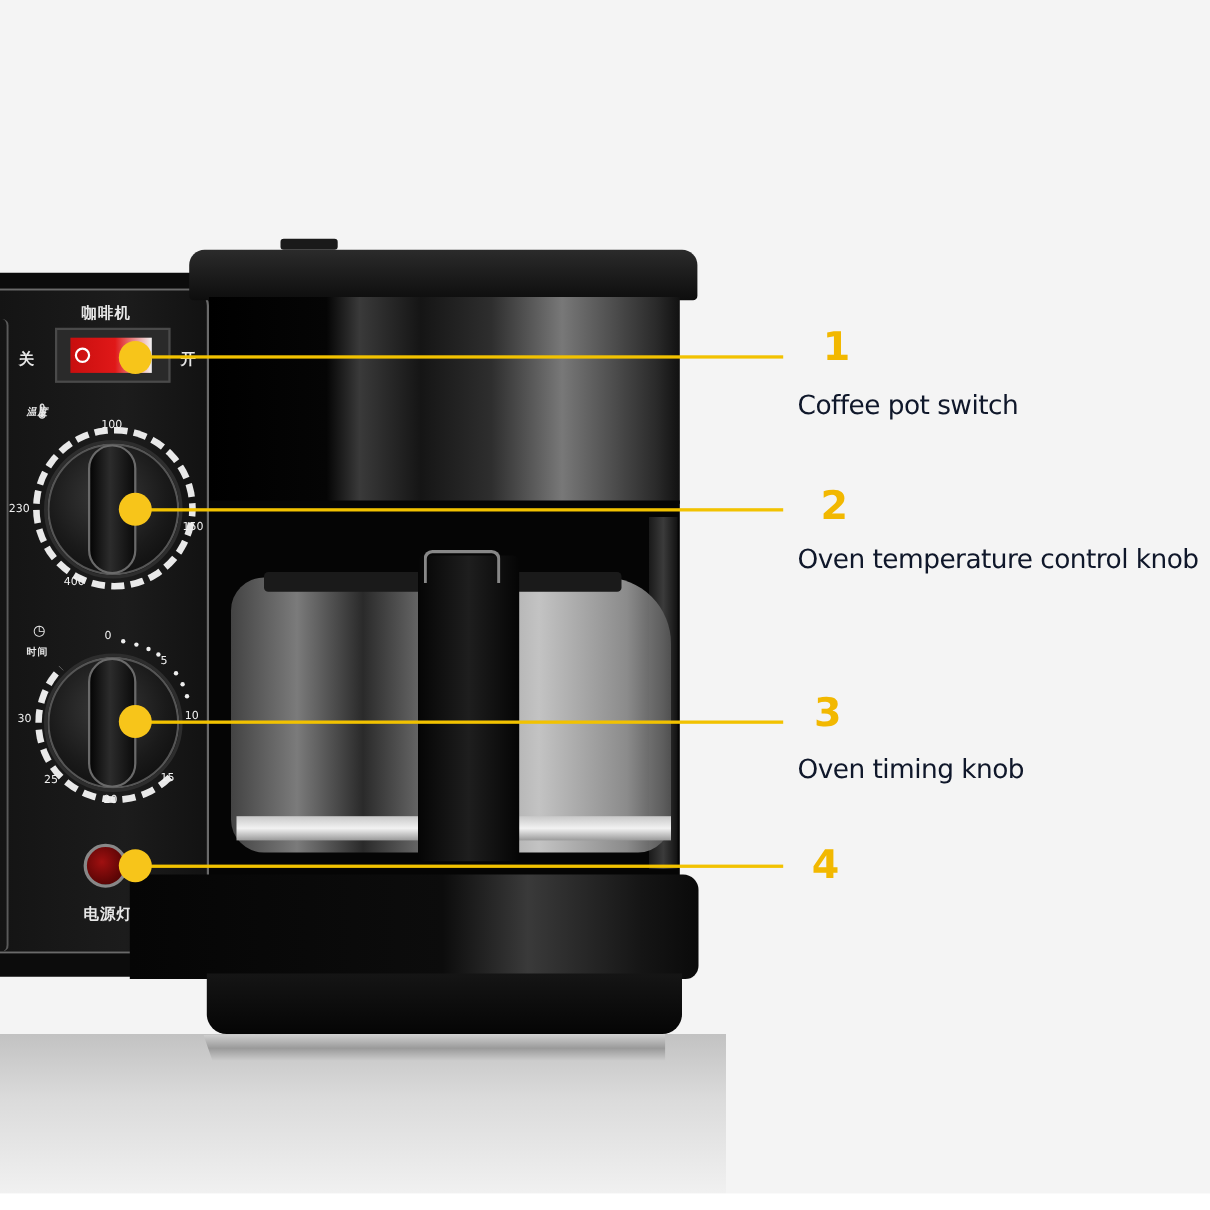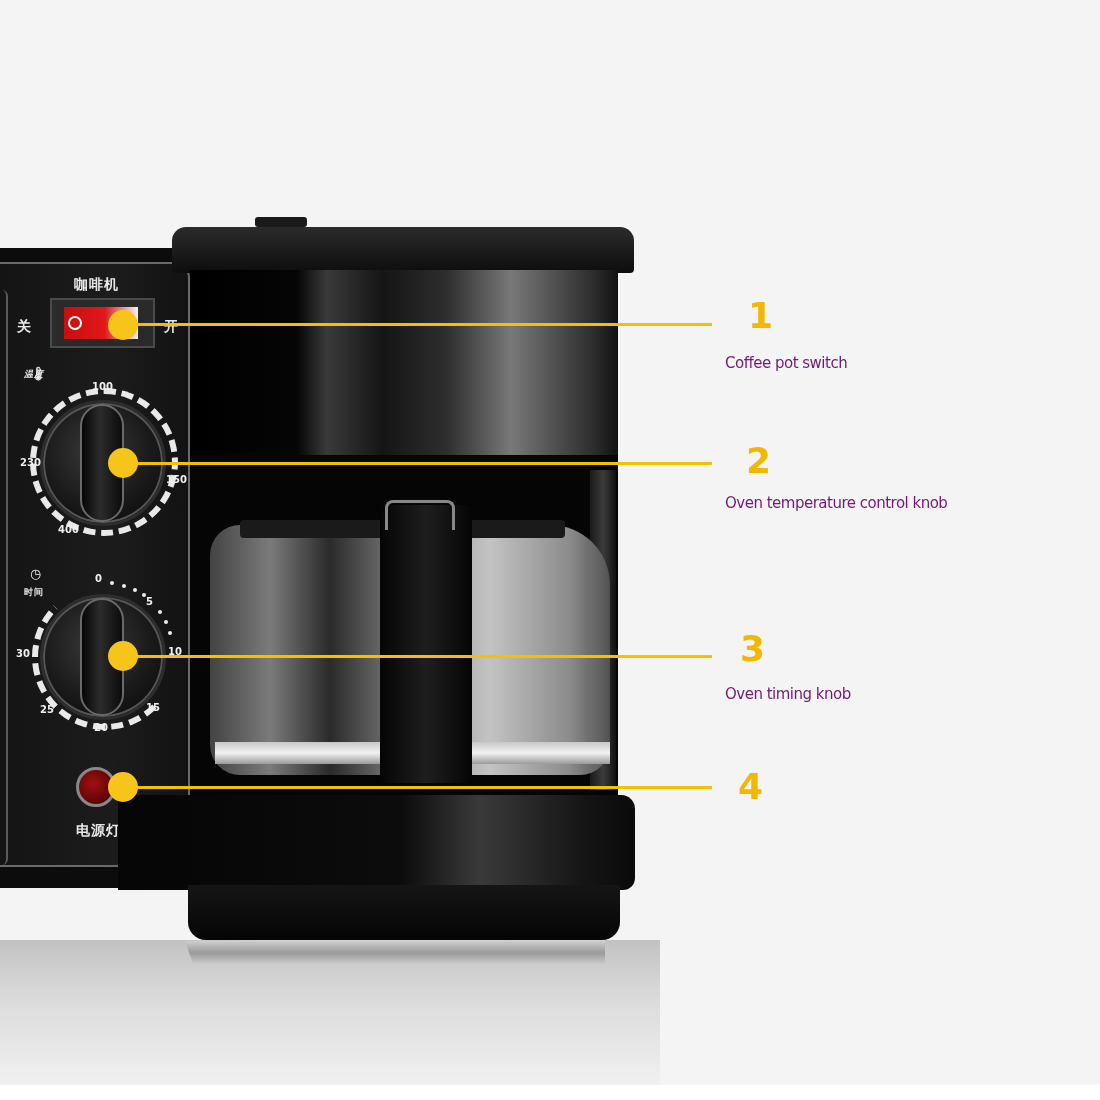--- a/index.html
+++ b/index.html
@@ -67,21 +67,21 @@
     position: absolute; border-radius: 50%;
     background: radial-gradient(circle at 45% 40%, #3a3a3a 0%, #1a1a1a 55%, #060606 100%);
     border: 3px solid #2d2d2d;
     box-shadow: inset 0 0 0 2px #555;
   }
   .knob-grip {
     position: absolute; width: 44px; height: 118px; border-radius: 22px;
     background: linear-gradient(90deg, #050505, #2c2c2c 45%, #0b0b0b);
     border: 2px solid #6a6a6a;
   }
-  .tick { position: absolute; color: #f0f0f0; font-size: 10px; font-weight: bold; }
+  .tick { position: absolute; color: #f0f0f0; font-size: 10px; font-weight: normal; }
   .dot { position: absolute; width: 4px; height: 4px; background: #eee; border-radius: 50%; }
 
   .lamp {
     position: absolute; left: 76px; top: 767px; width: 40px; height: 40px;
     border-radius: 50%;
     background: radial-gradient(circle at 40% 40%, #a01010, #5a0505 70%);
     border: 3px solid #888;
   }
 
   
@@ -146,21 +146,21 @@
   }
   .anchor {
     position: absolute; width: 30px; height: 30px; border-radius: 50%;
     background: #f7c51a;
   }
   .callout-num {
     position: absolute; color: #f2b800; font-size: 36px; font-weight: bold;
     font-family: "DejaVu Sans", sans-serif;
   }
   .callout-text {
-    position: absolute; color: #701a75; font-size: 15px;
+    position: absolute; color: #0f172a; font-size: 24px;
     font-family: "DejaVu Sans", sans-serif; letter-spacing: -0.5px;
   }
 </style>
 </head>
 <body>
 
 <div class="stage">
 
   <div class="floor"></div>
   <div class="reflect-metal"></div>
@@ -178,21 +178,21 @@
   <div class="switch-o"></div>
 
   <span class="panel-label" style="left:30px; top:366px; font-size:13px;">🌡</span>
   <span class="panel-label" style="left:24px; top:368px; font-size:9px;font-style:italic;">温度</span>
   <div class="knob-ring" style="left:30px; top:388px; width:148px; height:148px;"></div>
   <div class="knob" style="left:40px; top:400px; width:126px; height:126px;"></div>
   <div class="knob-grip" style="left:80px; top:404px;"></div>
   <span class="tick" style="left:92px; top:381px;">100</span>
   <span class="tick" style="left:166px; top:474px;">150</span>
   <span class="tick" style="left:58px; top:524px;">400</span>
-  <span class="tick" style="left:20px; top:457px;">230</span>
+  <span class="tick" style="left:8px; top:457px;">230</span>
 
   <span class="panel-label" style="left:30px; top:566px; font-size:13px;">◷</span>
   <span class="panel-label" style="left:24px; top:586px; font-size:9px;">时间</span>
   <div class="knob-ring" style="left:32px; top:584px; width:146px; height:146px; border-top-color:transparent; border-right-color:transparent;"></div>
   <div class="dot" style="left:110px; top:581px;"></div>
   <div class="dot" style="left:122px; top:584px;"></div>
   <div class="dot" style="left:133px; top:588px;"></div>
   <div class="dot" style="left:142px; top:593px;"></div>
   <div class="dot" style="left:158px; top:610px;"></div>
   <div class="dot" style="left:164px; top:620px;"></div>

